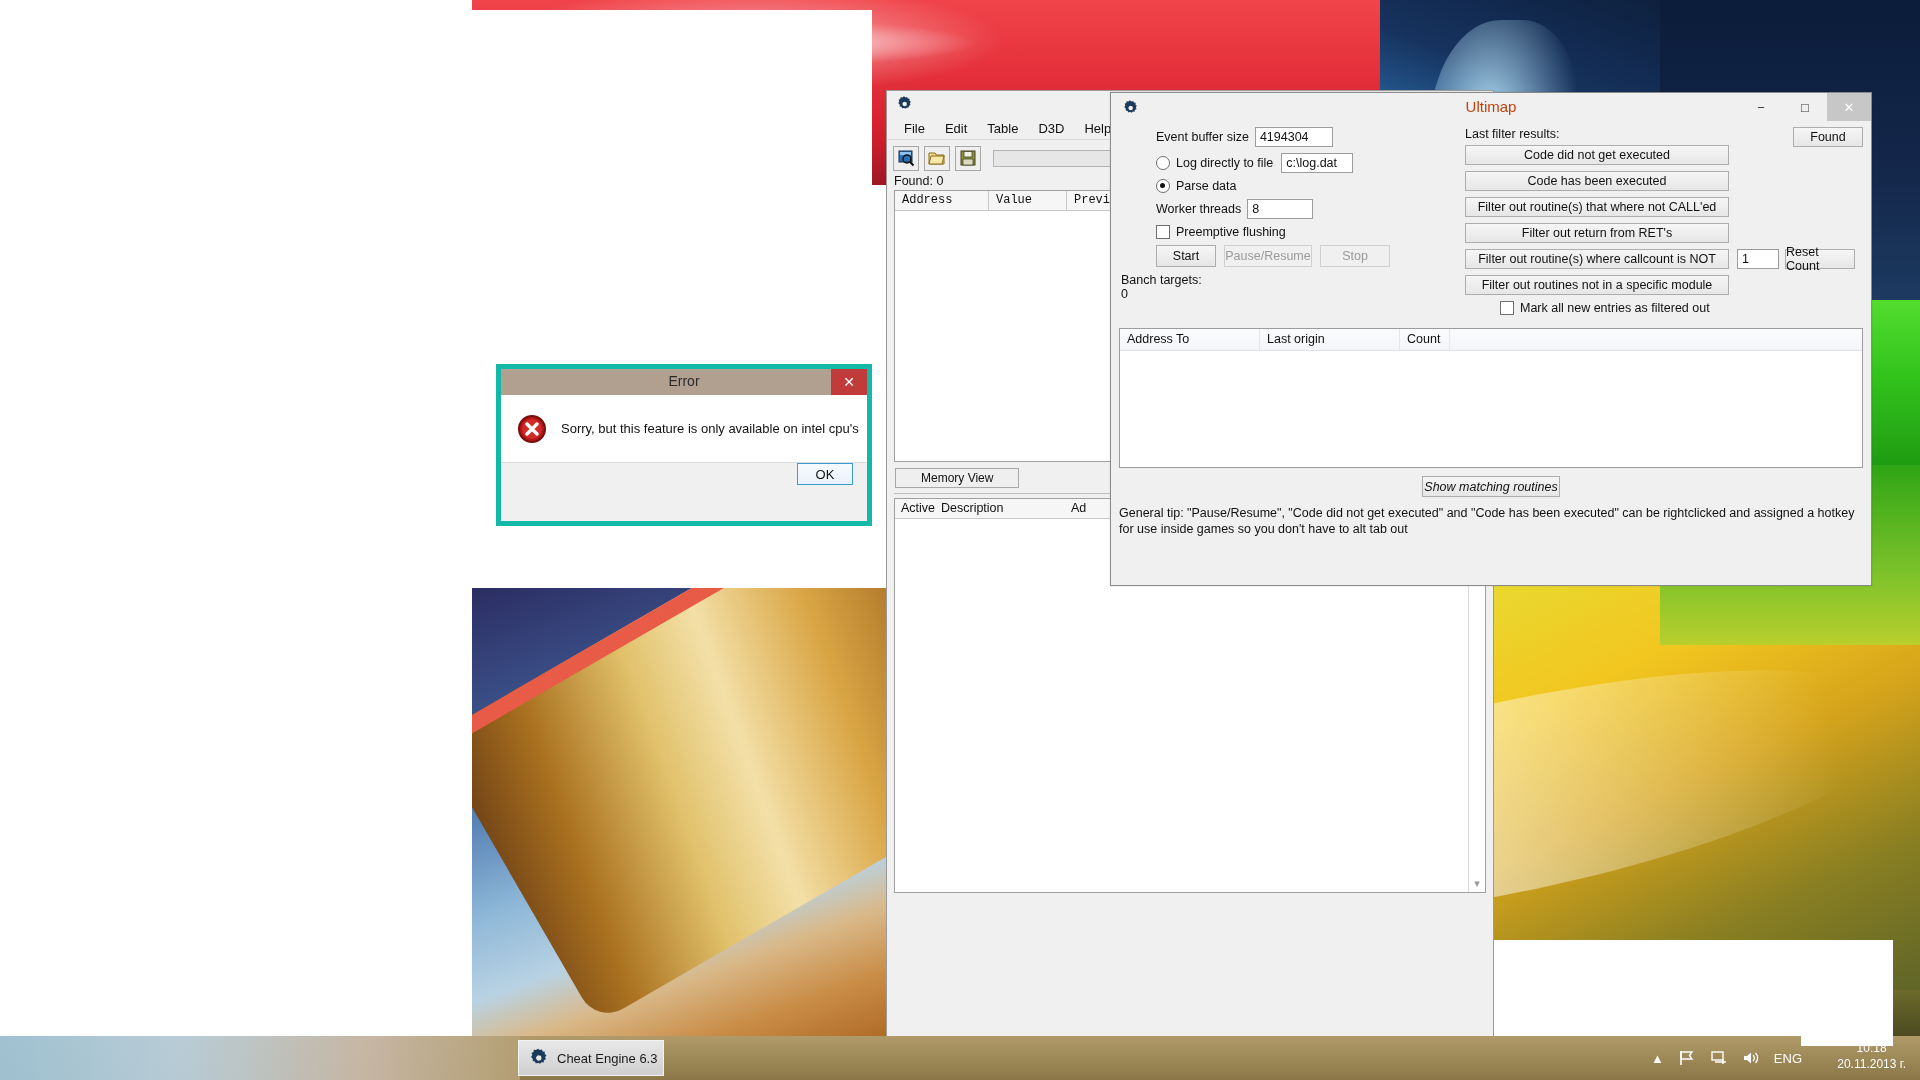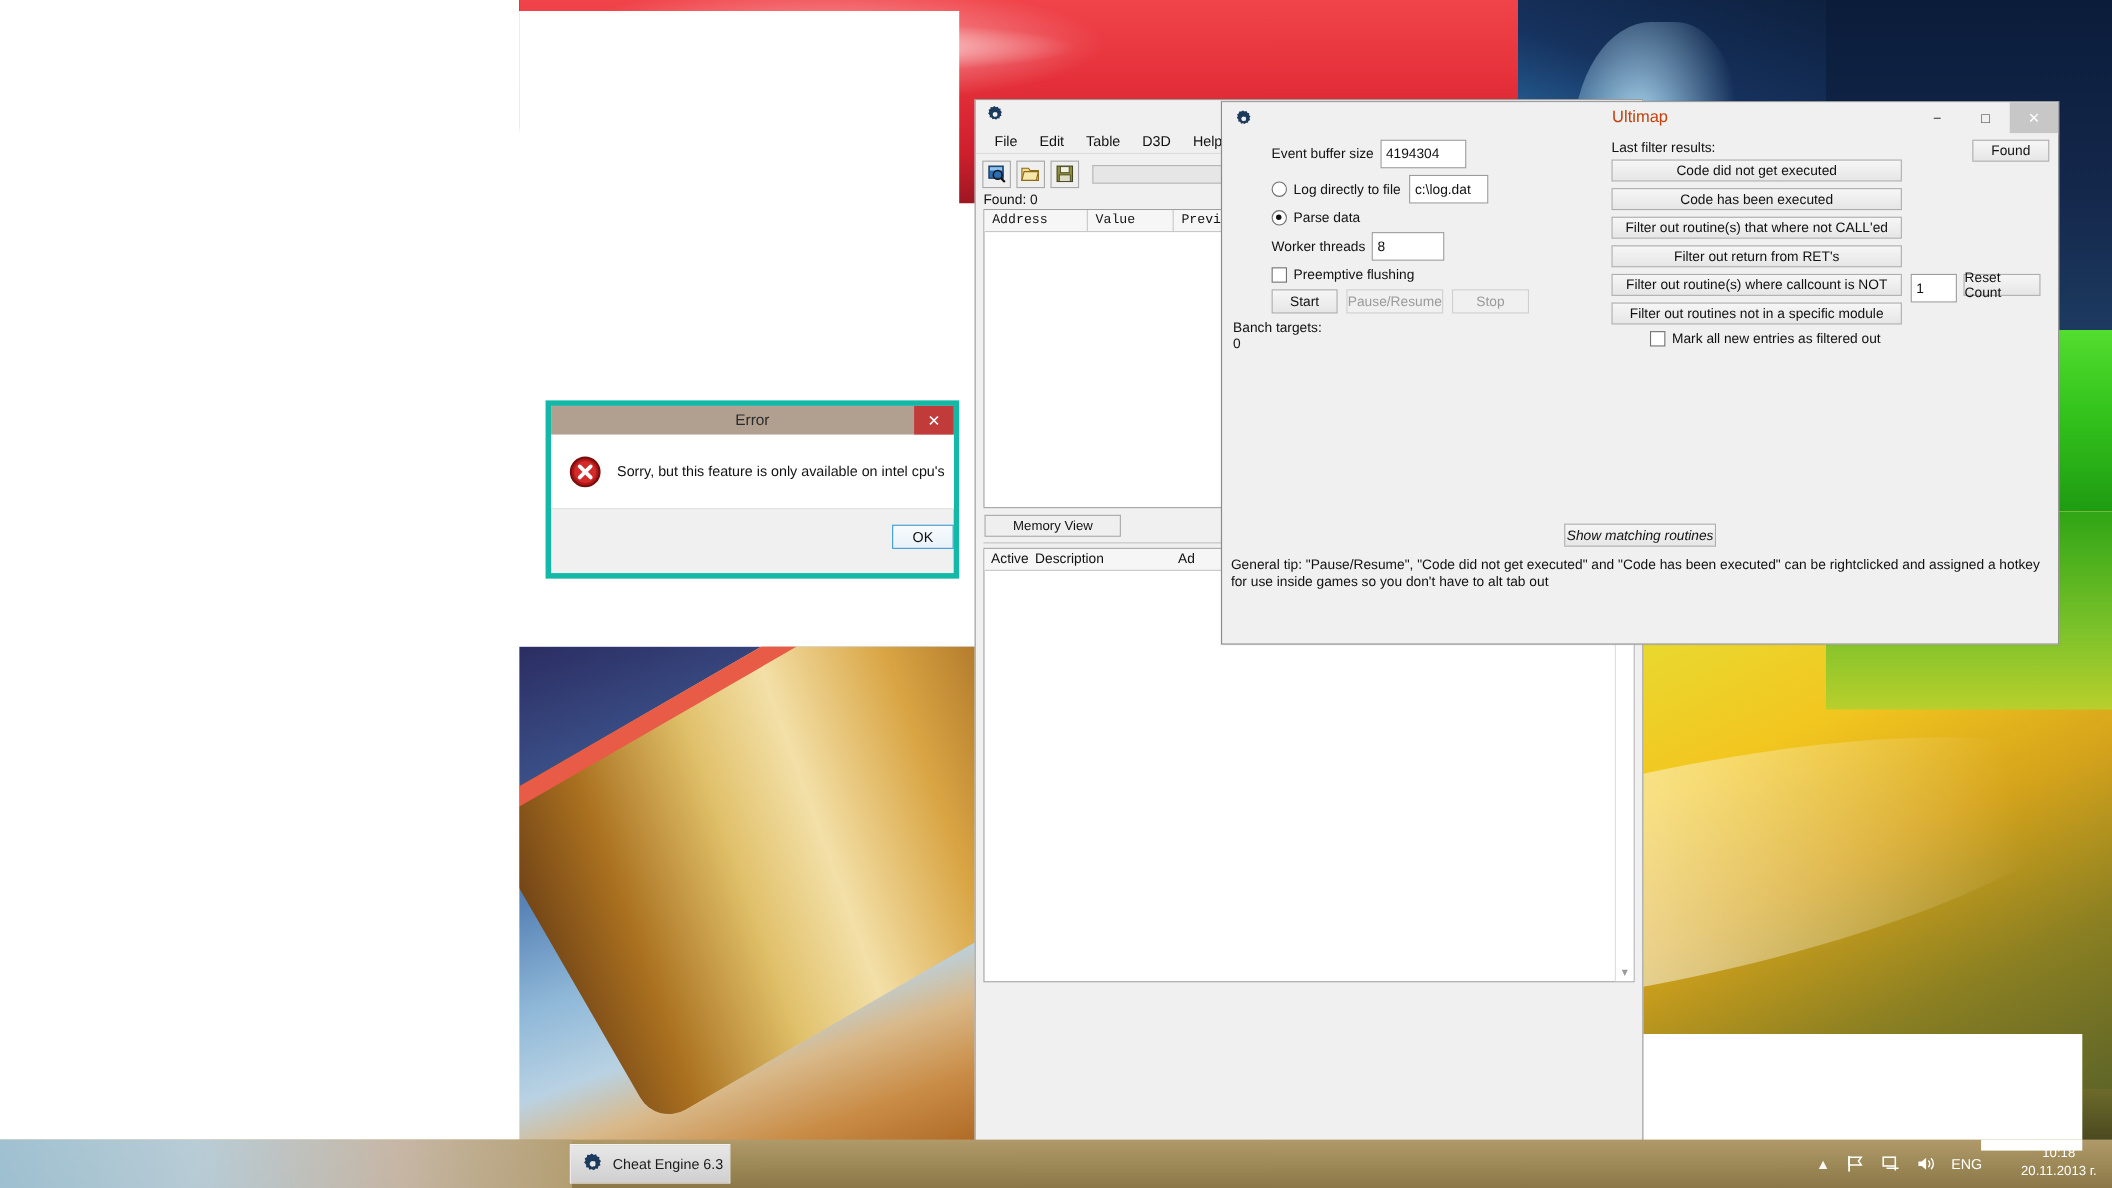--- a/index.html
+++ b/index.html
@@ -116,21 +116,21 @@
 
   
   #um-win{left:1110px;top:92px;width:762px;height:494px;border:1px solid #8a8a8a;background:#f0f0f0;box-shadow:0 0 0 1px rgba(0,0,0,.04);}
   #um-title{height:30px;position:relative;background:#f0f0f0;}
   #um-icon{position:absolute;left:10px;top:6px;width:18px;height:18px;}
   #um-title .tt{position:absolute;left:0;right:0;top:5px;text-align:center;font-size:15px;color:#c2410c;}
   #um-body{position:absolute;left:0;right:0;top:30px;bottom:0;}
   .um-left{position:absolute;left:10px;top:4px;width:330px;}
   .row{display:flex;align-items:center;margin-bottom:6px;font-size:12.5px;color:#111;margin-left:35px;}
   .row label{white-space:nowrap;}
-  .tbox{border:1px solid #9c9c9c;background:#fff;height:20px;font-size:12.5px;padding:12px 4px;
+  .tbox{border:1px solid #9c9c9c;background:#fff;height:20px;font-size:12.5px;padding:0 4px;
       display:flex;align-items:center;color:#111;box-sizing:border-box;}
   .radio{width:12px;height:12px;border:1px solid #6f6f6f;border-radius:50%;background:#fff;margin-right:6px;position:relative;flex:none;}
   .radio.on::after{content:"";position:absolute;left:2.5px;top:2.5px;width:5px;height:5px;border-radius:50%;background:#111;}
   .cbox{width:12px;height:12px;border:1px solid #6f6f6f;background:#fff;margin-right:6px;flex:none;}
   .btn{border:1px solid #adadad;background:linear-gradient(180deg,#f6f6f6,#e6e6e6);font-size:12.5px;color:#111;
       display:flex;align-items:center;justify-content:center;box-sizing:border-box;}
   .btn.dis{color:#9a9a9a;background:#f0f0f0;border-color:#cfcfcf;}
   .um-right{position:absolute;left:354px;top:4px;right:8px;}
   .um-right .hdr{font-size:12.5px;color:#111;margin-bottom:3px;}
   .fbtn{height:20px;width:264px;margin-bottom:6px;}
@@ -144,21 +144,21 @@
   #um-tip{position:absolute;left:8px;right:8px;top:382px;font-size:12.5px;color:#111;line-height:16px;}
 
   
   #err{left:496px;top:364px;width:376px;height:162px;border:5px solid #14b8a6;background:#f0f0f0;}
   #err-title{height:26px;background:#b19f90;position:relative;}
   #err-title .tt{position:absolute;left:0;right:0;top:4px;text-align:center;font-size:14px;color:#2b2b2b;}
   #err-close{position:absolute;right:0;top:0;width:36px;height:26px;background:#c23b3b;color:#fff;
       display:flex;align-items:center;justify-content:center;font-size:14px;}
   #err-body{height:68px;background:#fff;display:flex;align-items:center;gap:14px;padding-left:16px;box-sizing:border-box;border-bottom:1px solid #dcdcdc;}
   #err-msg{font-size:13px;color:#111;}
-  #err-foot{height:36px;display:flex;align-items:flex-end;justify-content:flex-end;}
+  #err-foot{height:36px;display:flex;align-items:flex-start;justify-content:flex-end;padding-right:14px;}
   #err-ok{width:56px;height:22px;border:1px solid #3c9ad4;background:linear-gradient(180deg,#f7fbfe,#e9f2f9);
       display:flex;align-items:center;justify-content:center;font-size:13px;color:#111;box-sizing:border-box;}
 </style>
 </head>
 <body>
 
 <div id="desktop">
   <div class="wp wp-purple"></div>
   <div class="wp wp-white-tl"></div>
   <div class="wp wp-top-dark"></div>
@@ -325,20 +325,28 @@
         <div class="tbox" id="um-count" style="position:absolute;top:0">1</div>
         <div class="btn" id="um-resetcount" style="position:absolute;top:0">Reset Count</div>
       </div>
       <div class="btn fbtn">Filter out routines not in a specific module</div>
       <div class="row" style="margin-top:2px">
         <span class="cbox"></span>
         <label>Mark all new entries as filtered out</label>
       </div>
     </div>
 
+    <div id="um-table">
+      <div id="um-table-head">
+        <div style="width:140px">Address To</div>
+        <div style="width:140px">Last origin</div>
+        <div style="width:50px">Count</div>
+        <div style="flex:1;border-right:none"></div>
+      </div>
+    </div>
 
     <div class="btn" id="um-show">Show matching routines</div>
     <div id="um-tip">General tip: "Pause/Resume", "Code did not get executed" and "Code has been executed" can be rightclicked and assigned a hotkey for use inside games so you don't have to alt tab out</div>
   </div>
 </div>
 
 <div class="win" id="err">
   <div id="err-title">
     <div class="tt">Error</div>
     <div id="err-close">✕</div>

